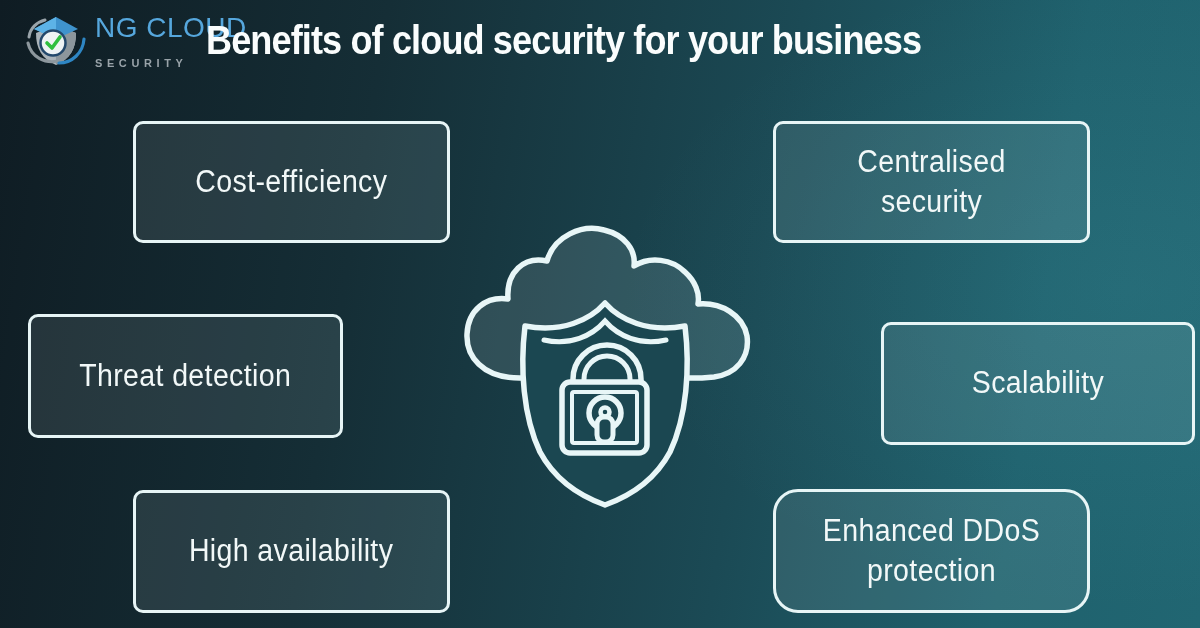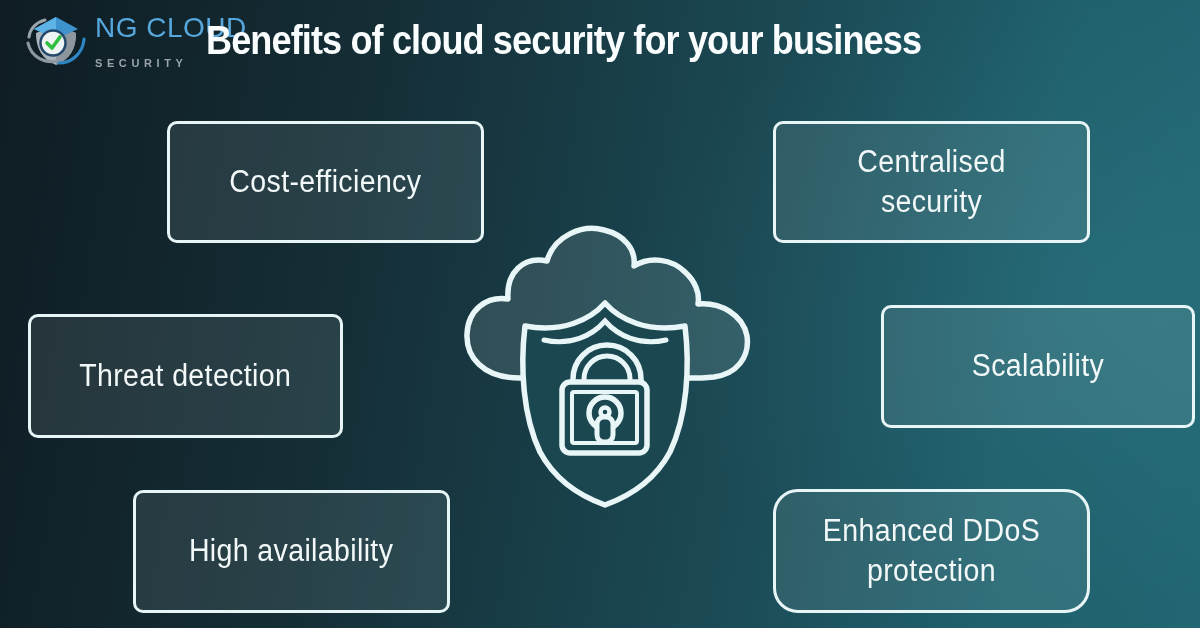--- a/index.html
+++ b/index.html
@@ -64,33 +64,33 @@
       </svg>
     </span>
     <span class="logo-text">
       <span class="brand-name">NG CLOUD</span>
       <span class="brand-tagline">SECURITY</span>
     </span>
   </div>
 
   <div class="page-title">Benefits of cloud security for your business</div>
 
-  <div class="benefit" style="left:133px;top:121px;width:317px;height:122px;margin-left:34px;">
+  <div class="benefit" style="left:133px;top:121px;width:317px;height:122px;">
     <span>Cost-efficiency</span>
   </div>
 
   <div class="benefit" style="left:773px;top:121px;width:317px;height:122px;">
     <span>Centralised security</span>
   </div>
 
   <div class="benefit" style="left:28px;top:306px;width:315px;height:124px;margin-top:8px;">
     <span>Threat detection</span>
   </div>
 
-  <div class="benefit" style="left:881px;top:305px;width:314px;height:123px;">
+  <div class="benefit" style="left:881px;top:322px;width:314px;height:123px;">
     <span>Scalability</span>
   </div>
 
   <div class="benefit" style="left:133px;top:490px;width:317px;height:123px;">
     <span>High availability</span>
   </div>
 
   <div class="benefit" style="left:773px;top:489px;width:317px;height:124px;border-radius:25px;">
     <span>Enhanced DDoS protection</span>
   </div>

